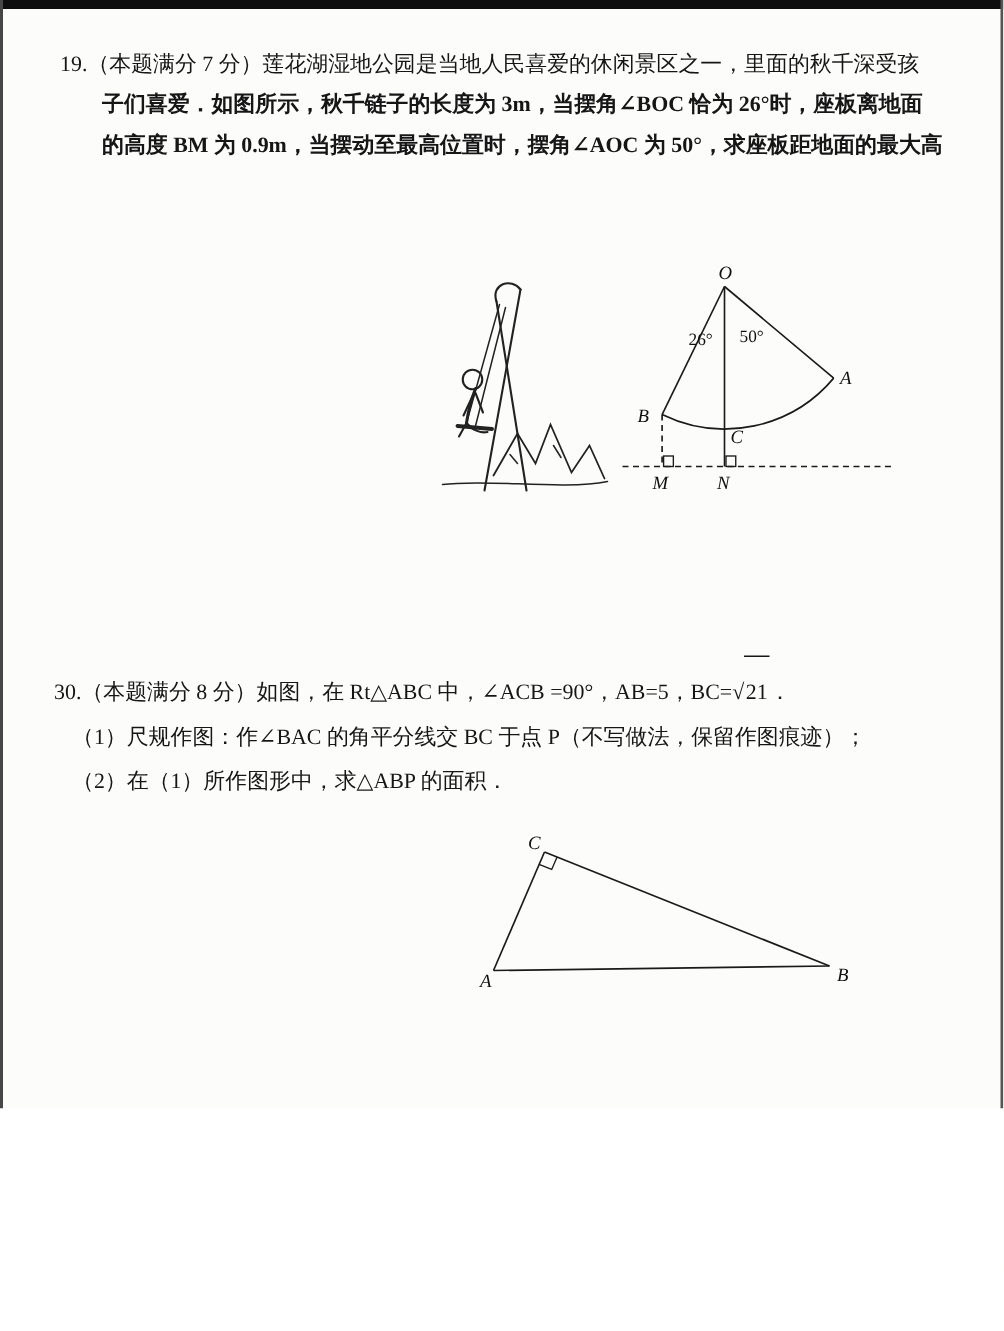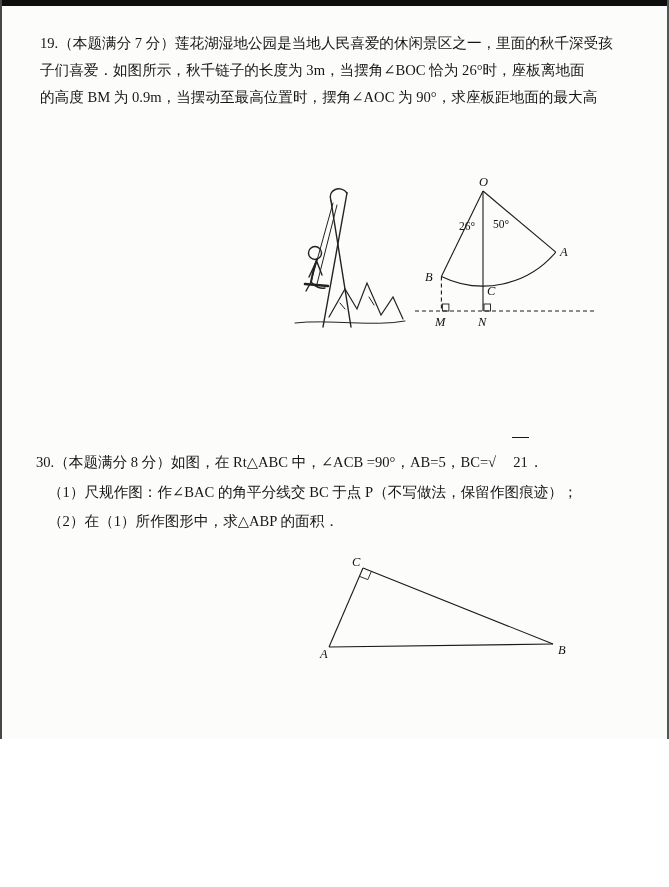--- a/index.html
+++ b/index.html
@@ -5,24 +5,24 @@
   html,body{margin:0;padding:0;background:#ffffff;}
   .page{position:relative;width:669px;height:739px;background:#fcfcfb;overflow:hidden;
         font-family:"Liberation Serif","DejaVu Serif",serif;color:#161616;}
   .edge{position:absolute;}
   .edge-top{left:0;top:0;width:669px;height:6px;background:#0e0e0e;}
   .edge-bottom{left:0;top:872px;width:669px;height:15px;background:#121212;}
   .edge-left{left:0;top:0;width:2px;height:887px;background:#474747;}
   .edge-right{left:667px;top:0;width:2px;height:887px;background:#555555;}
   .block{position:absolute;white-space:nowrap;}
   .q-lines{font-size:14.6px;line-height:27.2px;}
-  .q-lines .cont{}
+  .q-lines .cont{margin-left:28px;font-weight:bold;}
   .q20-lines{font-size:14.6px;line-height:29.5px;}
   .q20-lines .cont{margin-left:12px;}
-  .radicand{border-top:1.2px solid #161616;padding:16px 1px;margin-left:16px;}
+  .radicand{border-top:1.2px solid #161616;padding:16px 1px;}
   .footer{position:absolute;left:0;top:851px;width:669px;text-align:center;font-size:13px;color:#15803d;}
   svg{position:absolute;overflow:visible;}
   svg text{font-family:"Liberation Serif","DejaVu Serif",serif;font-style:italic;font-size:12.5px;fill:#111;}
   svg text.deg{font-style:normal;font-size:11.5px;}
   .stroke{stroke:#1a1a1a;stroke-width:1.1;fill:none;}
   .sketch{stroke:#222;stroke-width:1.4;fill:none;stroke-linecap:round;}
 </style>
 </head>
 <body>
 
@@ -31,21 +31,21 @@
   <div class="edge edge-top"></div>
   <div class="edge edge-bottom"></div>
   <div class="edge edge-left"></div>
   <div class="edge edge-right"></div>
 
   <div class="block q-lines" style="left:40px;top:30px;">
     <div>
       <span>19.</span><span>（本题满分 7 分）莲花湖湿地公园是当地人民喜爱的休闲景区之一，里面的秋千深受孩</span>
     </div>
     <div class="cont">子们喜爱．如图所示，秋千链子的长度为 3m，当摆角∠BOC 恰为 26°时，座板离地面</div>
-    <div class="cont">的高度 BM 为 0.9m，当摆动至最高位置时，摆角∠AOC 为 90°，求座板距地面的最大高</div>
+    <div class="cont">的高度 BM 为 0.9m，当摆动至最高位置时，摆角∠AOC 为 50°，求座板距地面的最大高</div>
   </div>
 
   <svg style="left:265px;top:185px;" width="145" height="150" viewBox="0 0 145 150">
     <g>
       <path class="sketch" d="M 66,16 C 62,4 76,0 82,8"></path>
       <path class="sketch" d="M 66,16 L 86,142"></path>
       <path class="sketch" d="M 82,8 L 58,142"></path>
     </g>
     <g>
       <path class="sketch" style="stroke-width:1" d="M 68,18 L 46,97"></path>

